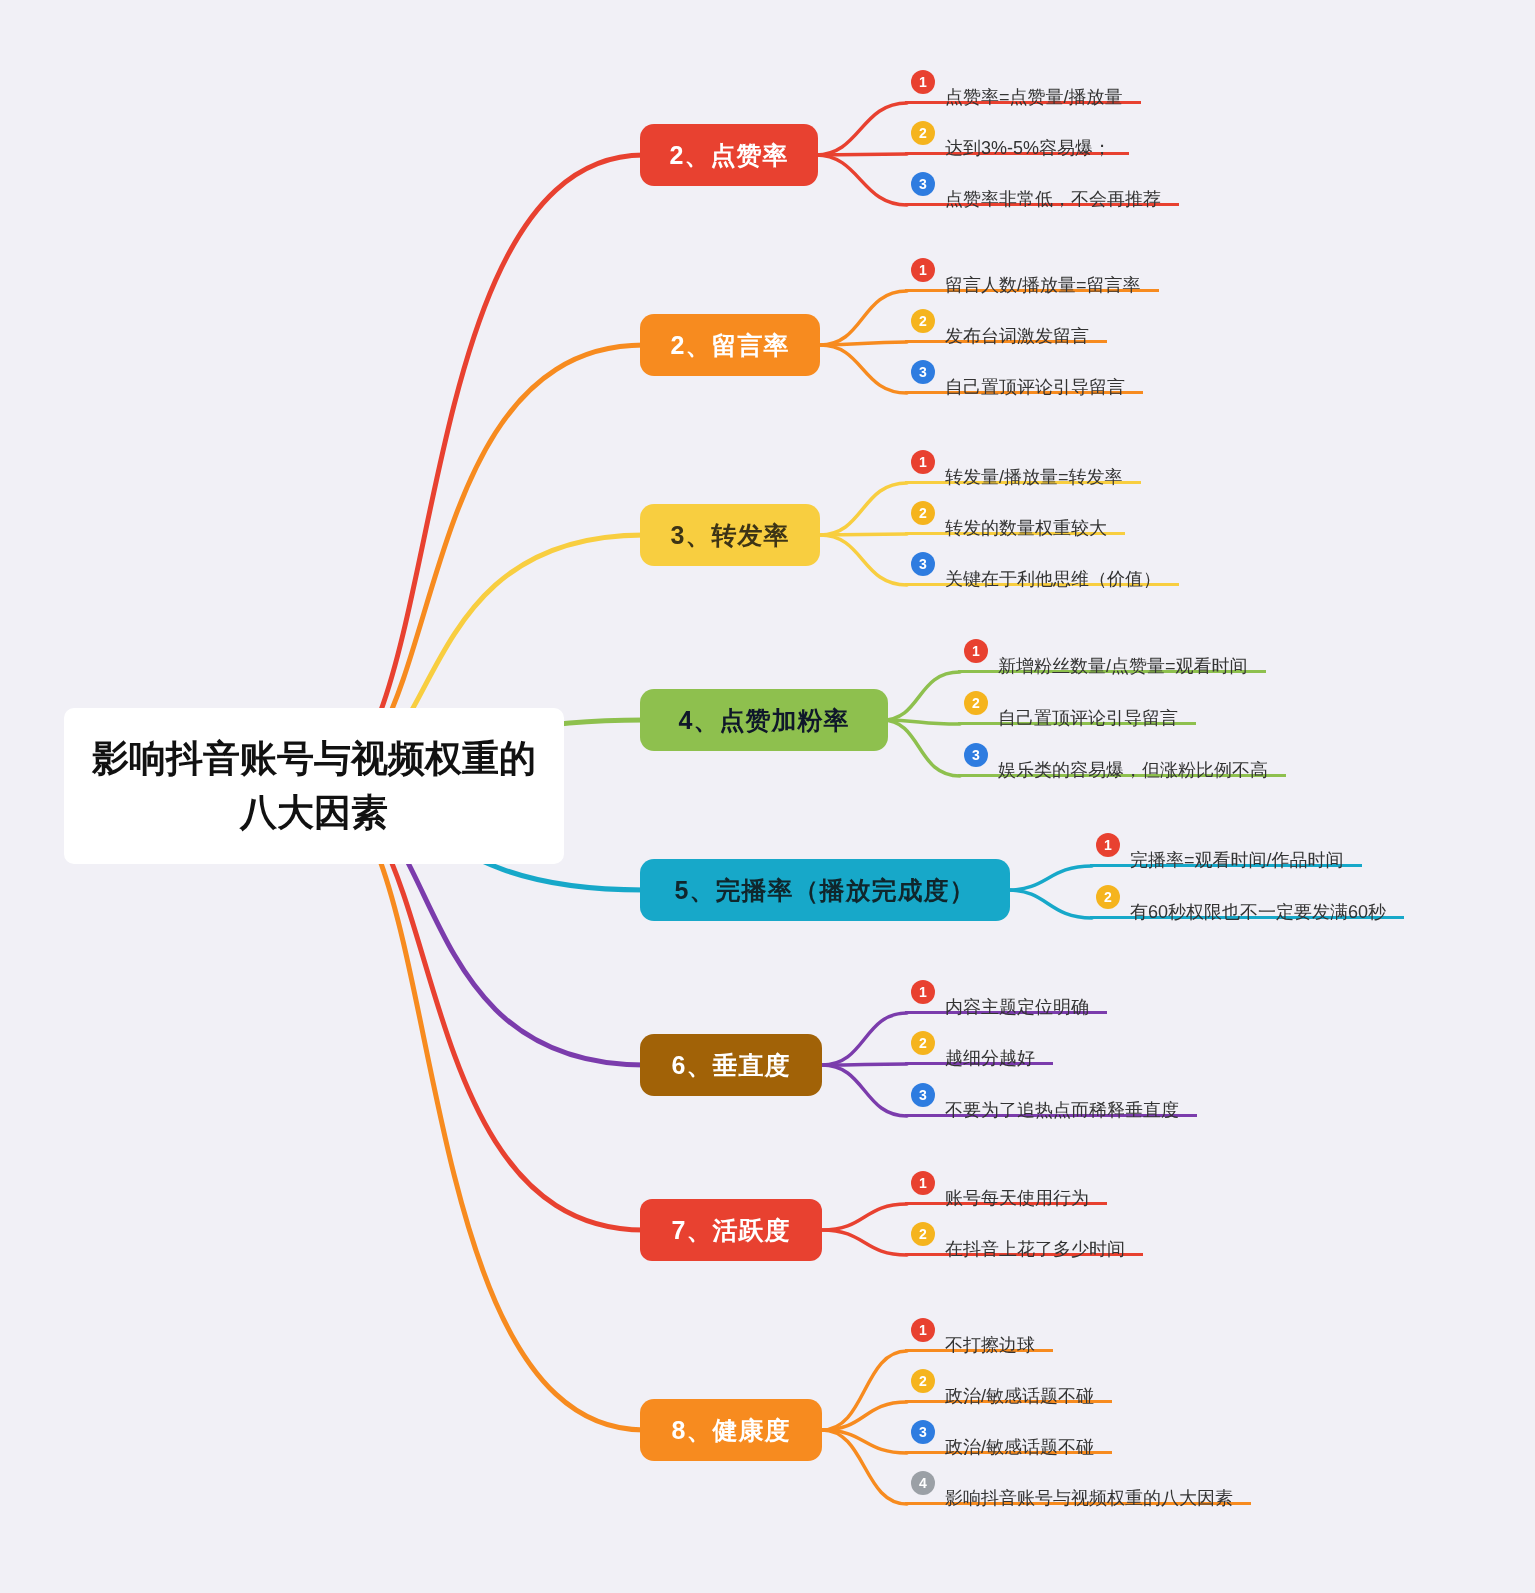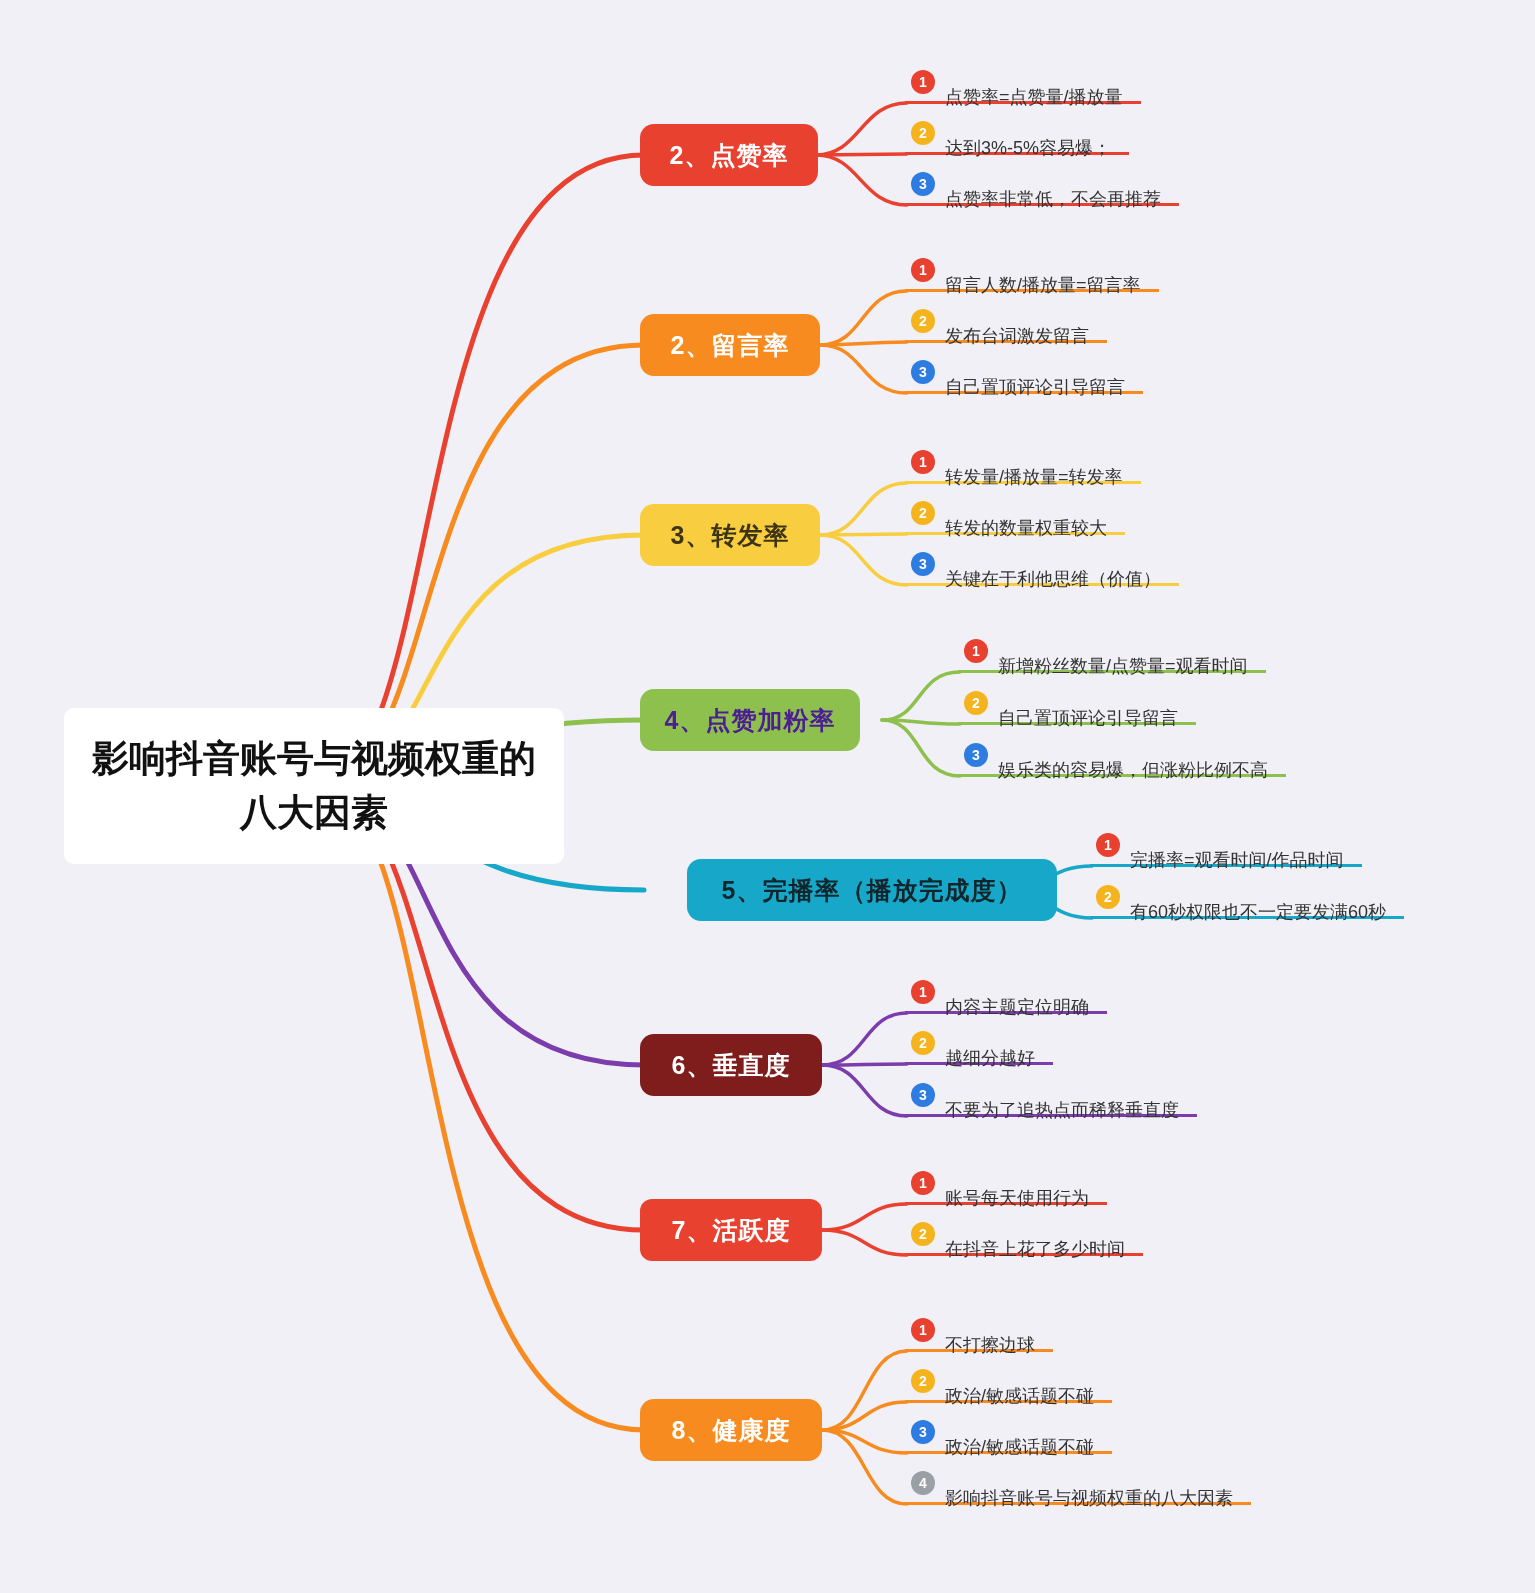--- a/index.html
+++ b/index.html
@@ -76,23 +76,23 @@
     <path class="edge-item" d="M 822 1430 C 866 1430, 863 1402, 907 1402" stroke="#f78b1f"></path>
     <path class="edge-item" d="M 822 1430 C 866 1430, 863 1453, 907 1453" stroke="#f78b1f"></path>
     <path class="edge-item" d="M 822 1430 C 866 1430, 863 1504, 907 1504" stroke="#f78b1f"></path>
   </svg>
 
   <div class="central">影响抖音账号与视频权重的八大因素</div>
 
   <div class="branch" style="left: 640px; top: 124px; width: 178px; background: rgb(232, 65, 48); color: rgb(255, 255, 255);">2、点赞率</div>
   <div class="branch" style="left: 640px; top: 314px; width: 180px; background: rgb(247, 139, 31); color: rgb(255, 255, 255);">2、留言率</div>
   <div class="branch" style="left: 640px; top: 504px; width: 180px; background: rgb(248, 206, 64); color: rgb(61, 52, 22);">3、转发率</div>
-  <div class="branch" style="left: 640px; top: 689px; width: 220px; background: rgb(142, 192, 78); color: #4c1d95;">4、点赞加粉率</div>
-  <div class="branch" style="left: 640px; top: 859px; width: 370px; background: rgb(23, 168, 201); color: rgb(16, 38, 44); margin-left: 47px;">5、完播率（播放完成度）</div>
-  <div class="branch" style="left: 640px; top: 1034px; width: 182px; background: #7f1d1d; color: rgb(255, 255, 255);">6、垂直度</div>
+  <div class="branch" style="left: 640px; top: 689px; width: 248px; background: rgb(142, 192, 78); color: #0f172a;">4、点赞加粉率</div>
+  <div class="branch" style="left: 640px; top: 859px; width: 370px; background: rgb(23, 168, 201); color: rgb(16, 38, 44);">5、完播率（播放完成度）</div>
+  <div class="branch" style="left: 640px; top: 1034px; width: 182px; background: #a16207; color: rgb(255, 255, 255);">6、垂直度</div>
   <div class="branch" style="left: 640px; top: 1199px; width: 182px; background: rgb(232, 65, 48); color: rgb(255, 255, 255); border-radius: 12px;">7、活跃度</div>
   <div class="branch" style="left: 640px; top: 1399px; width: 182px; background: rgb(247, 139, 31); color: rgb(255, 255, 255);">8、健康度</div>
 
   <div class="item" style="left: 905px; top: 63px; border-bottom-color: rgb(232, 65, 48);">
     <span class="badge" style="background: rgb(232, 65, 48);">1</span>
     <span class="item-text">点赞率=点赞量/播放量</span>
   </div>
   <div class="item" style="left: 905px; top: 114px; border-bottom-color: rgb(232, 65, 48);">
     <span class="badge" style="background: rgb(245, 180, 30);">2</span>
     <span class="item-text">达到3%-5%容易爆；</span>

